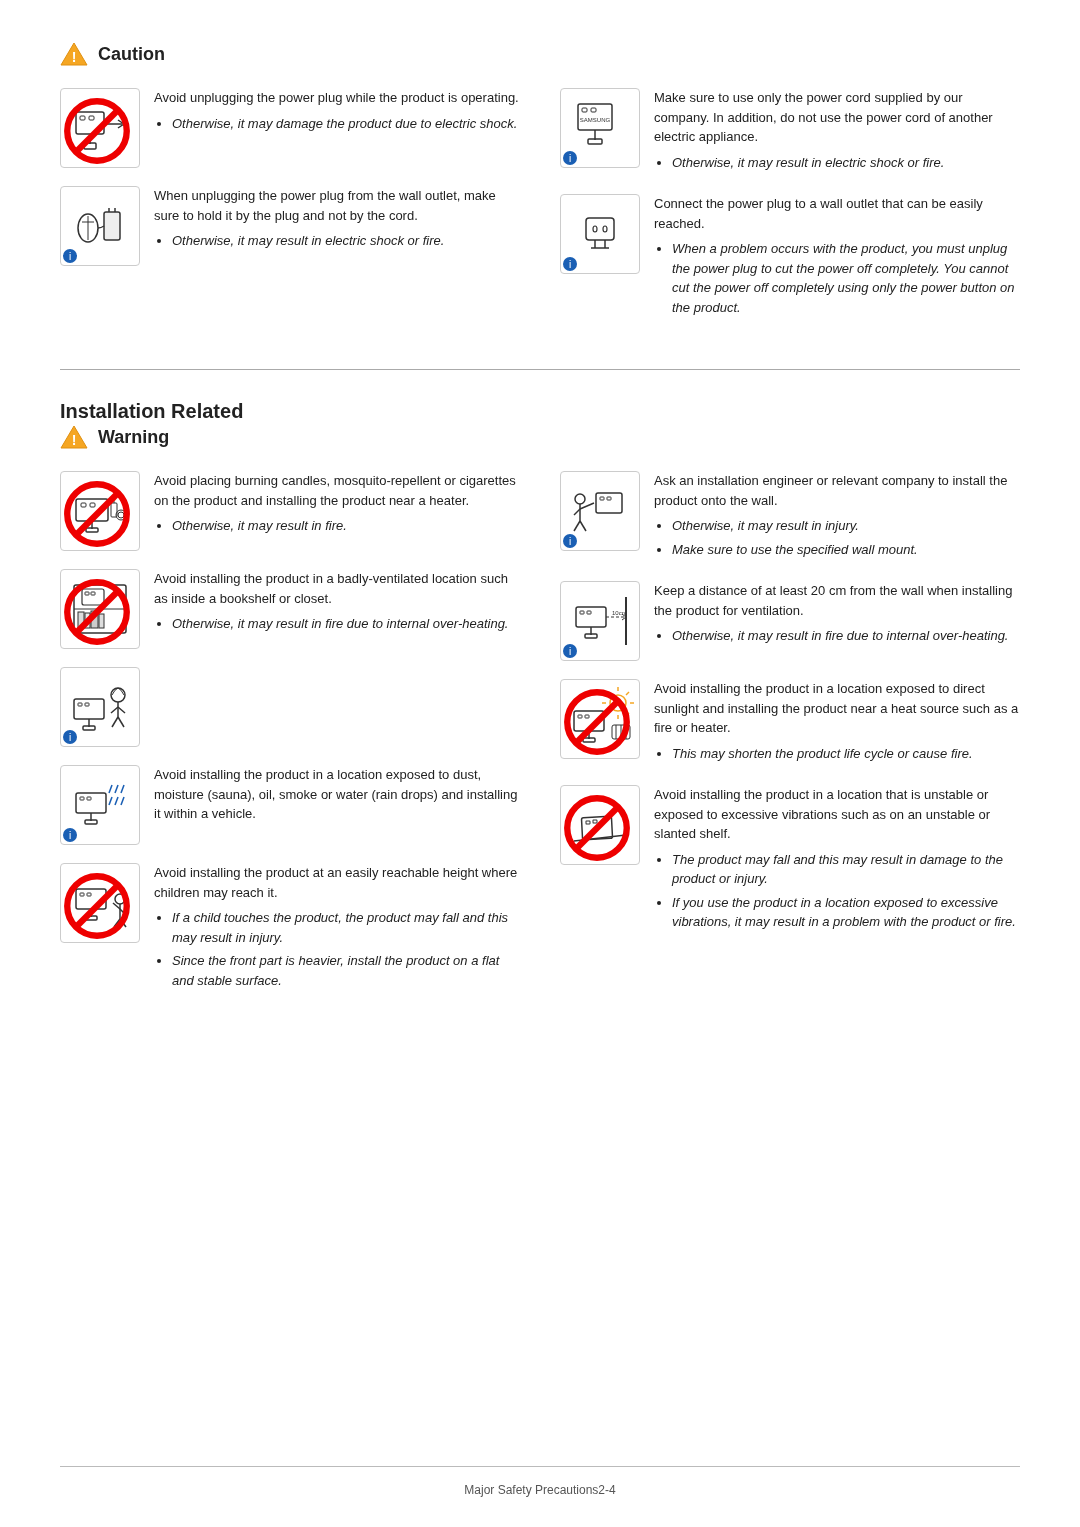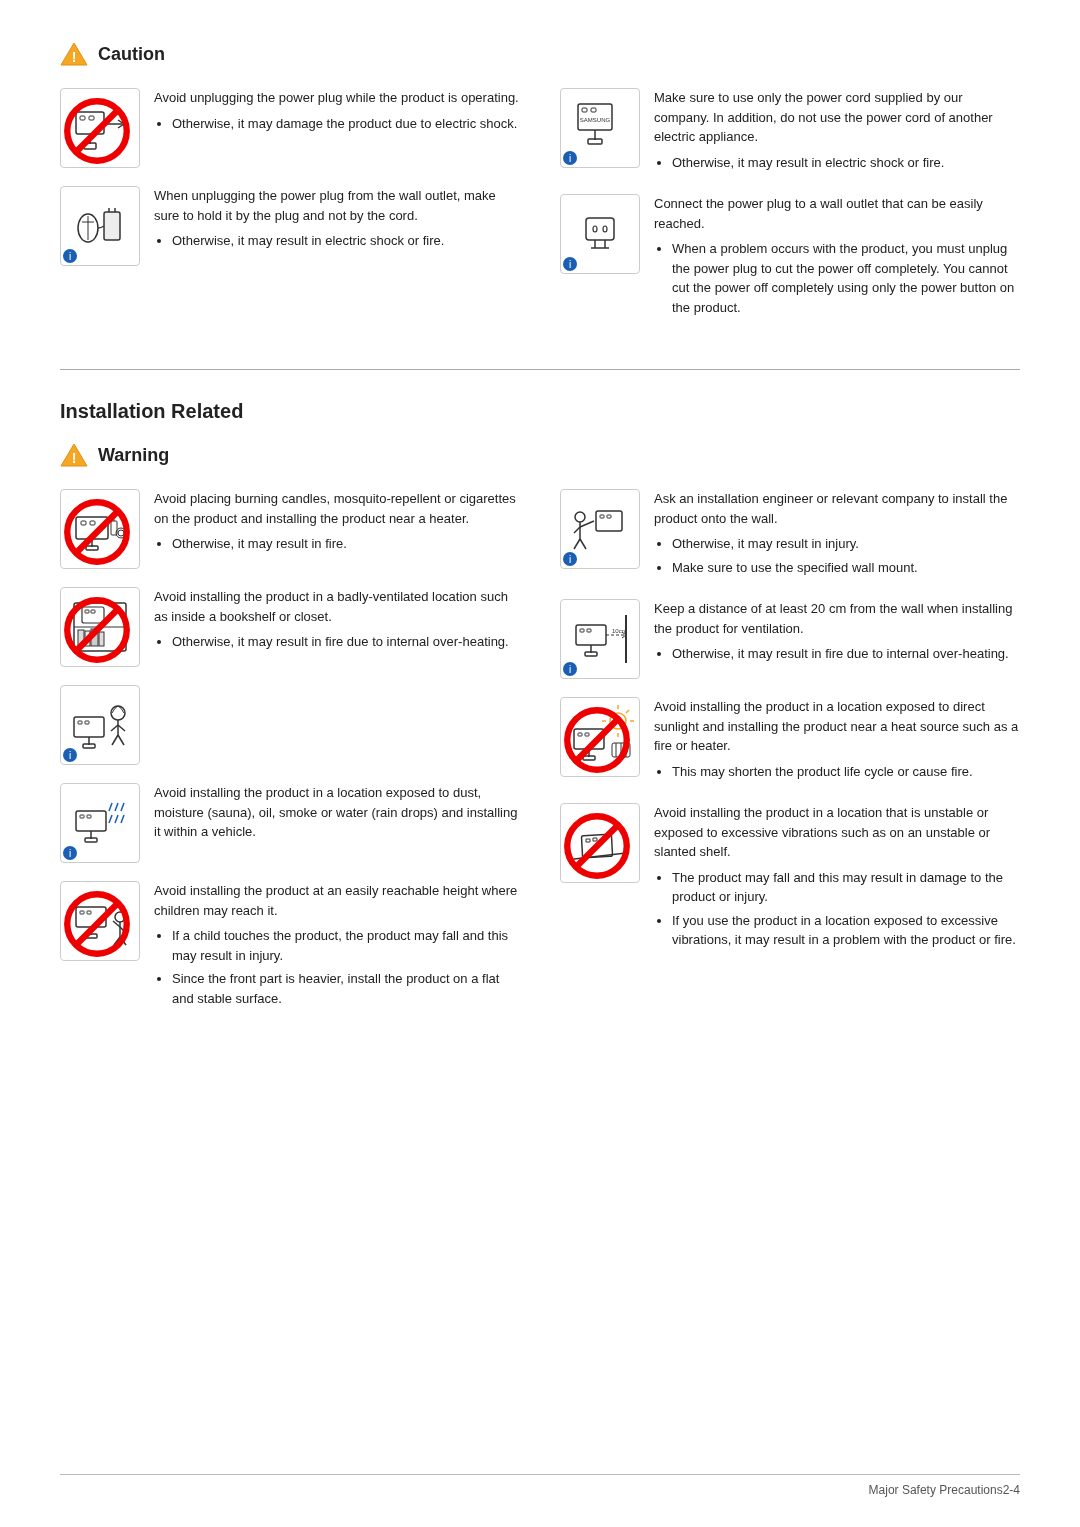--- a/index.html
+++ b/index.html
@@ -82,45 +82,45 @@
       margin-bottom: 6px;
       line-height: 1.5;
     }
     .entry-text ul {
       padding-left: 18px;
     }
     .entry-text ul li {
       margin-bottom: 4px;
       line-height: 1.5;
       list-style-type: disc;
+      font-style: italic;
     }
     .section-divider {
       border: none;
       border-top: 1px solid #aaa;
       margin: 30px 0;
     }
     .installation-section {
       margin-top: 10px;
     }
     .installation-title {
       font-size: 20px;
       font-weight: bold;
-      margin-bottom: 18px;
     }
     .footer {
       position: absolute;
       bottom: 30px;
       left: 60px;
       right: 60px;
       display: flex;
-      justify-content: flex-end;
+      justify-content: center;
       font-size: 12px;
       color: #555;
       border-top: 1px solid #bbb;
-      padding-top: 8px;
+      padding-top: 16px;
     }
   </style>
 </head>
 <body>
 
 <div>
   <div class="section-title">
 
     <svg class="warning-icon" viewBox="0 0 28 28" fill="none" xmlns="http://www.w3.org/2000/svg">
       <polygon points="14,3 27,25 1,25" fill="#f5a623" stroke="#e09010" stroke-width="1"></polygon>

